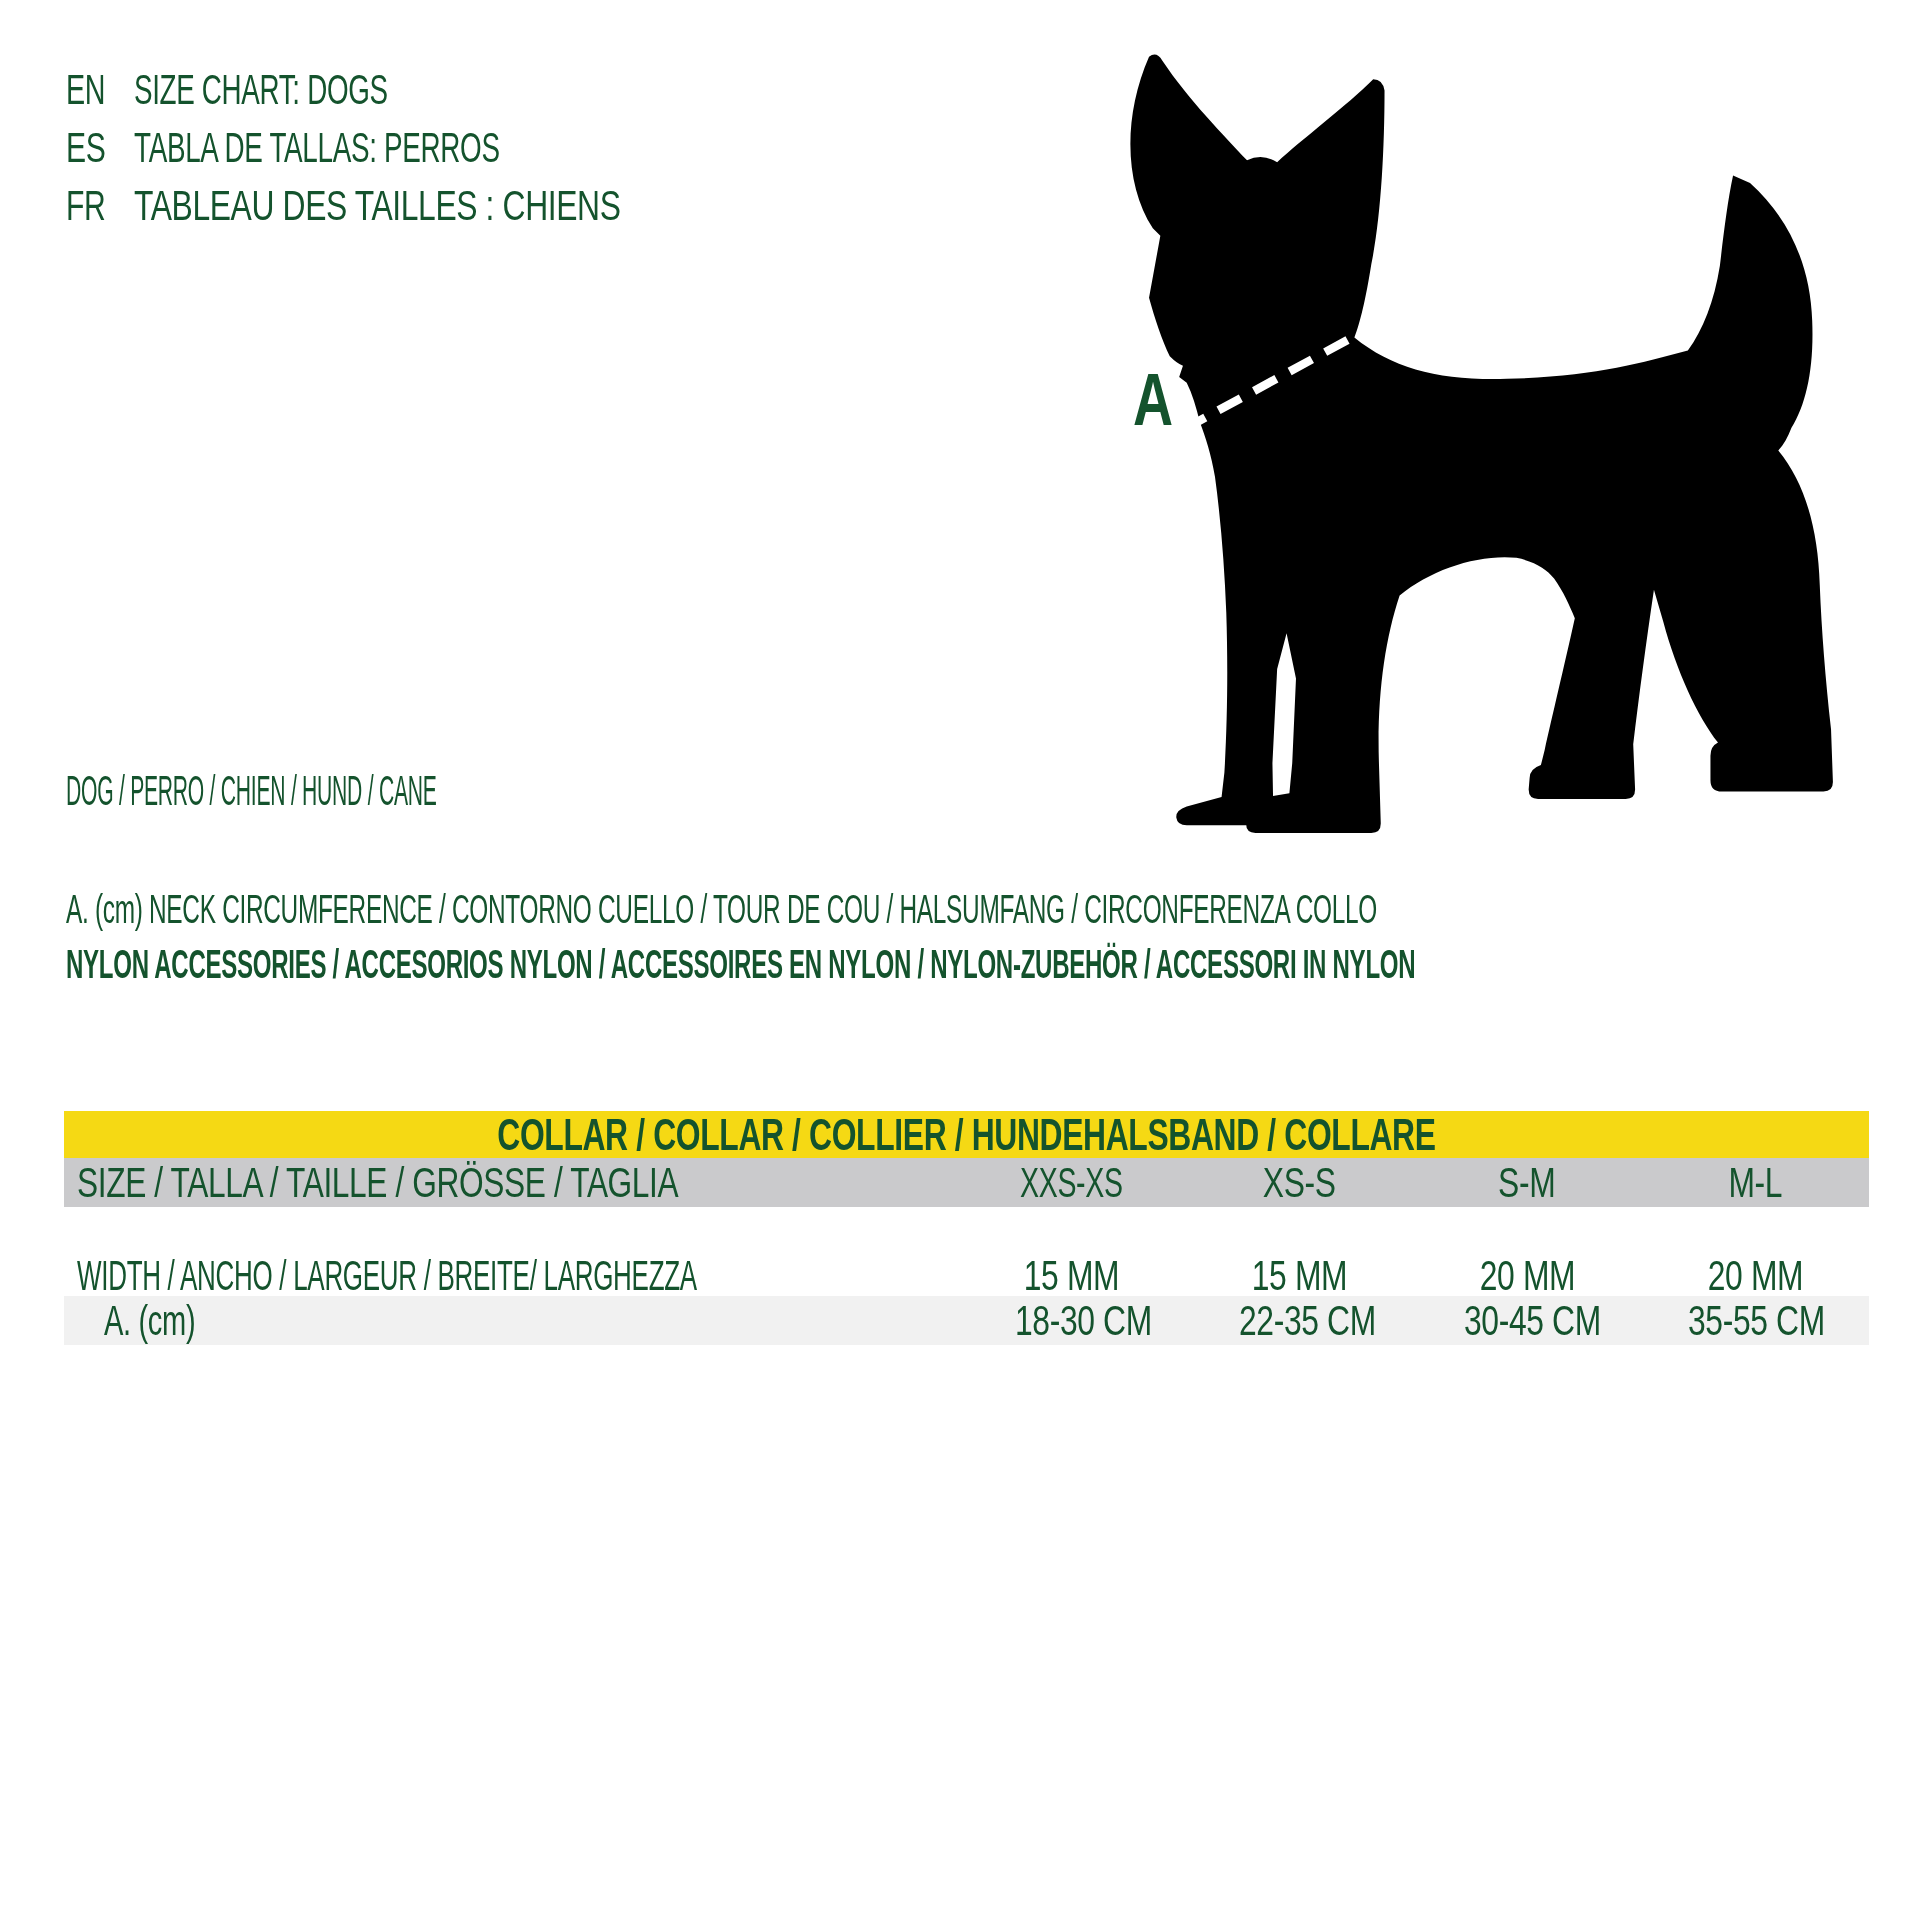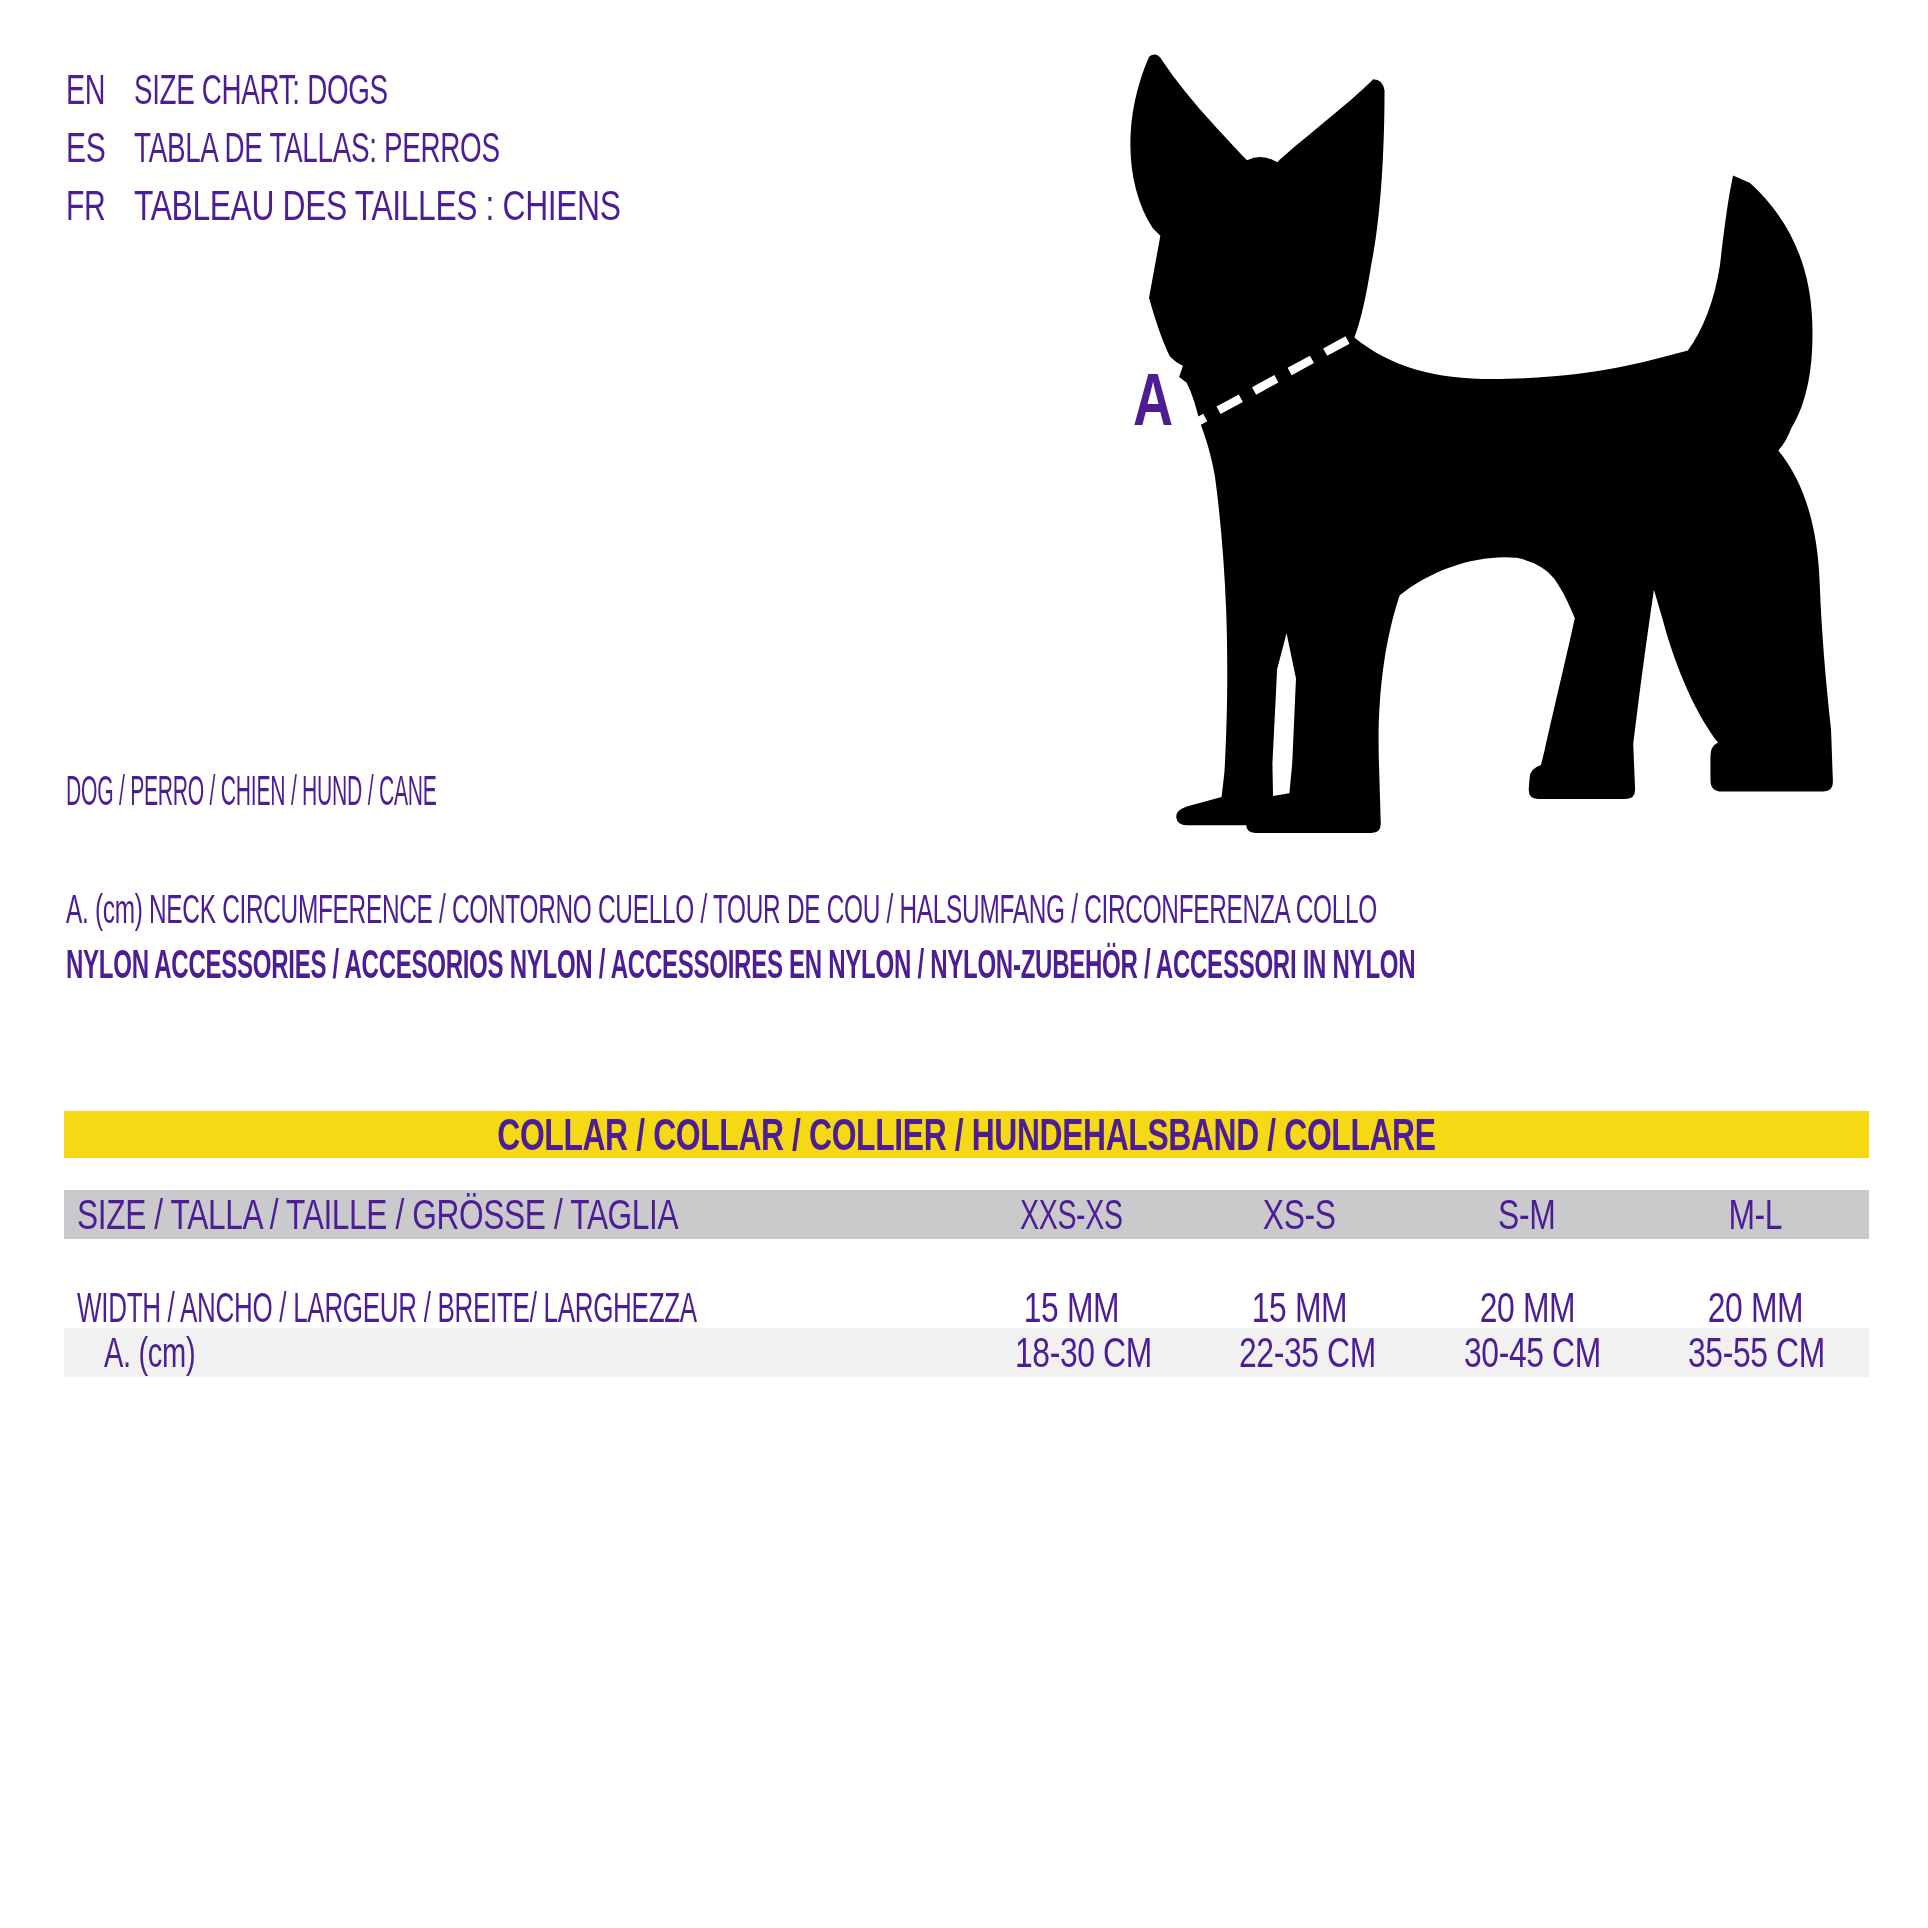--- a/index.html
+++ b/index.html
@@ -100,21 +100,21 @@
   }
   .t-row-size  { height: 49px; }
   .t-row-width { height: 45px; }
   .t-row-a     { height: 49px; }
   .t-label { padding-left: 13px; text-align: left; }
   .t-val   { text-align: center; }
 </style>
 </head>
 <body>
 
-<div class="stage" style="background: rgb(255, 255, 255); color: #4c1d95;">
+<div class="stage" style="background: rgb(255, 255, 255); color: #14532d;">
 
   <div class="langs">
     <div class="lang-row">
       <span class="lang-code"><span class="fit fit-l" data-fit="42" style="transform: scaleX(0.666667);">EN</span></span>
       <span class="fit fit-l" data-fit="272" style="transform: scaleX(0.646081);">SIZE CHART: DOGS</span>
     </div>
     <div class="lang-row">
       <span class="lang-code"><span class="fit fit-l" data-fit="42" style="transform: scaleX(0.7);">ES</span></span>
       <span class="fit fit-l" data-fit="392" style="transform: scaleX(0.647934);">TABLA DE TALLAS: PERROS</span>
     </div>
@@ -193,21 +193,21 @@
   </div>
   <div class="note note-2">
     <span class="fit fit-l" data-fit="1418" style="transform: scaleX(0.601868);">NYLON ACCESSORIES / ACCESORIOS NYLON / ACCESSOIRES EN NYLON / NYLON-ZUBEHÖR / ACCESSORI IN NYLON</span>
   </div>
 
   <div class="size-table">
     <div class="t-title" style="background: rgb(245, 217, 20);">
       <span class="fit fit-c" data-fit="895" style="transform: scaleX(0.723525);">COLLAR / COLLAR / COLLIER / HUNDEHALSBAND / COLLARE</span>
     </div>
 
-    <div class="t-row t-row-size" style="background: rgb(202, 202, 204); margin-top: 32px;">
+    <div class="t-row t-row-size" style="background: rgb(202, 202, 204);">
       <div class="t-label">
         <span class="fit fit-l" data-fit="644" style="transform: scaleX(0.736);">SIZE / TALLA / TAILLE / GRÖSSE / TAGLIA</span>
       </div>
       <div class="t-val"><span class="fit fit-c" data-fit="110" style="transform: scaleX(0.662651);">XXS-XS</span></div>
       <div class="t-val"><span class="fit fit-c" data-fit="85" style="transform: scaleX(0.74);">XS-S</span></div>
       <div class="t-val"><span class="fit fit-c" data-fit="72" style="transform: scaleX(0.74);">S-M</span></div>
       <div class="t-val"><span class="fit fit-c" data-fit="68" style="transform: scaleX(0.74);">M-L</span></div>
     </div>
 
     <div class="t-row t-row-width" style="background: rgb(255, 255, 255); margin-top: 44px;">

